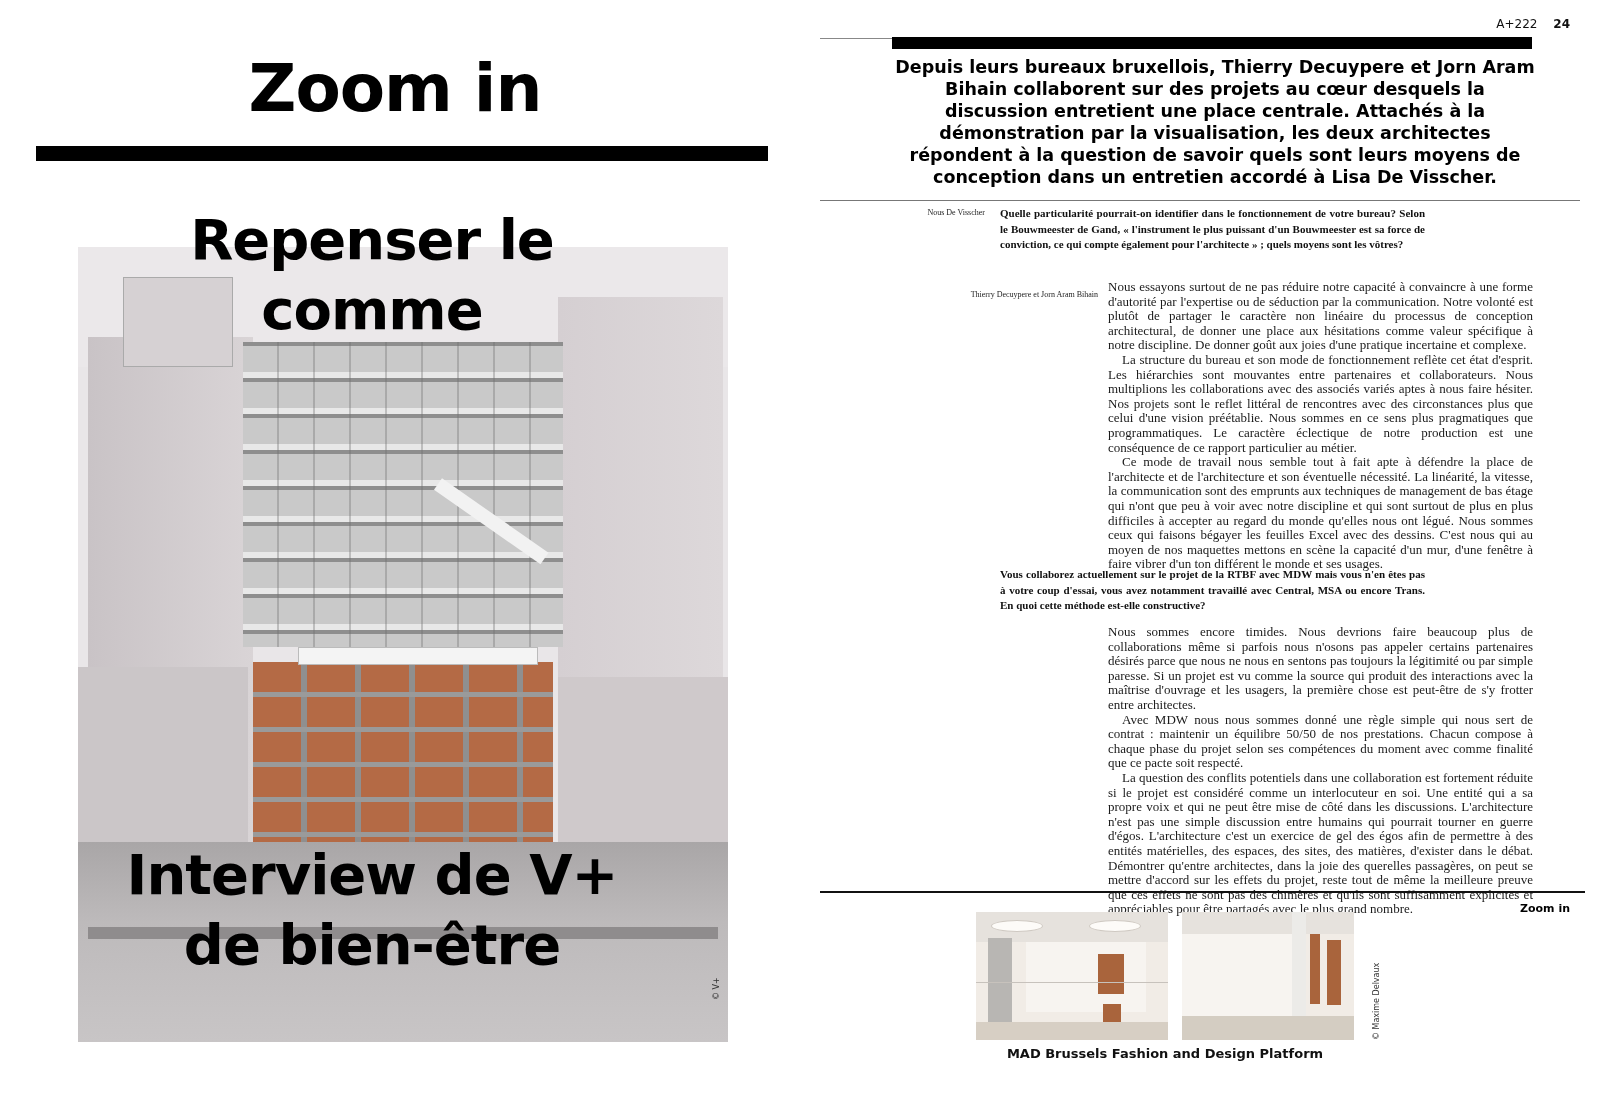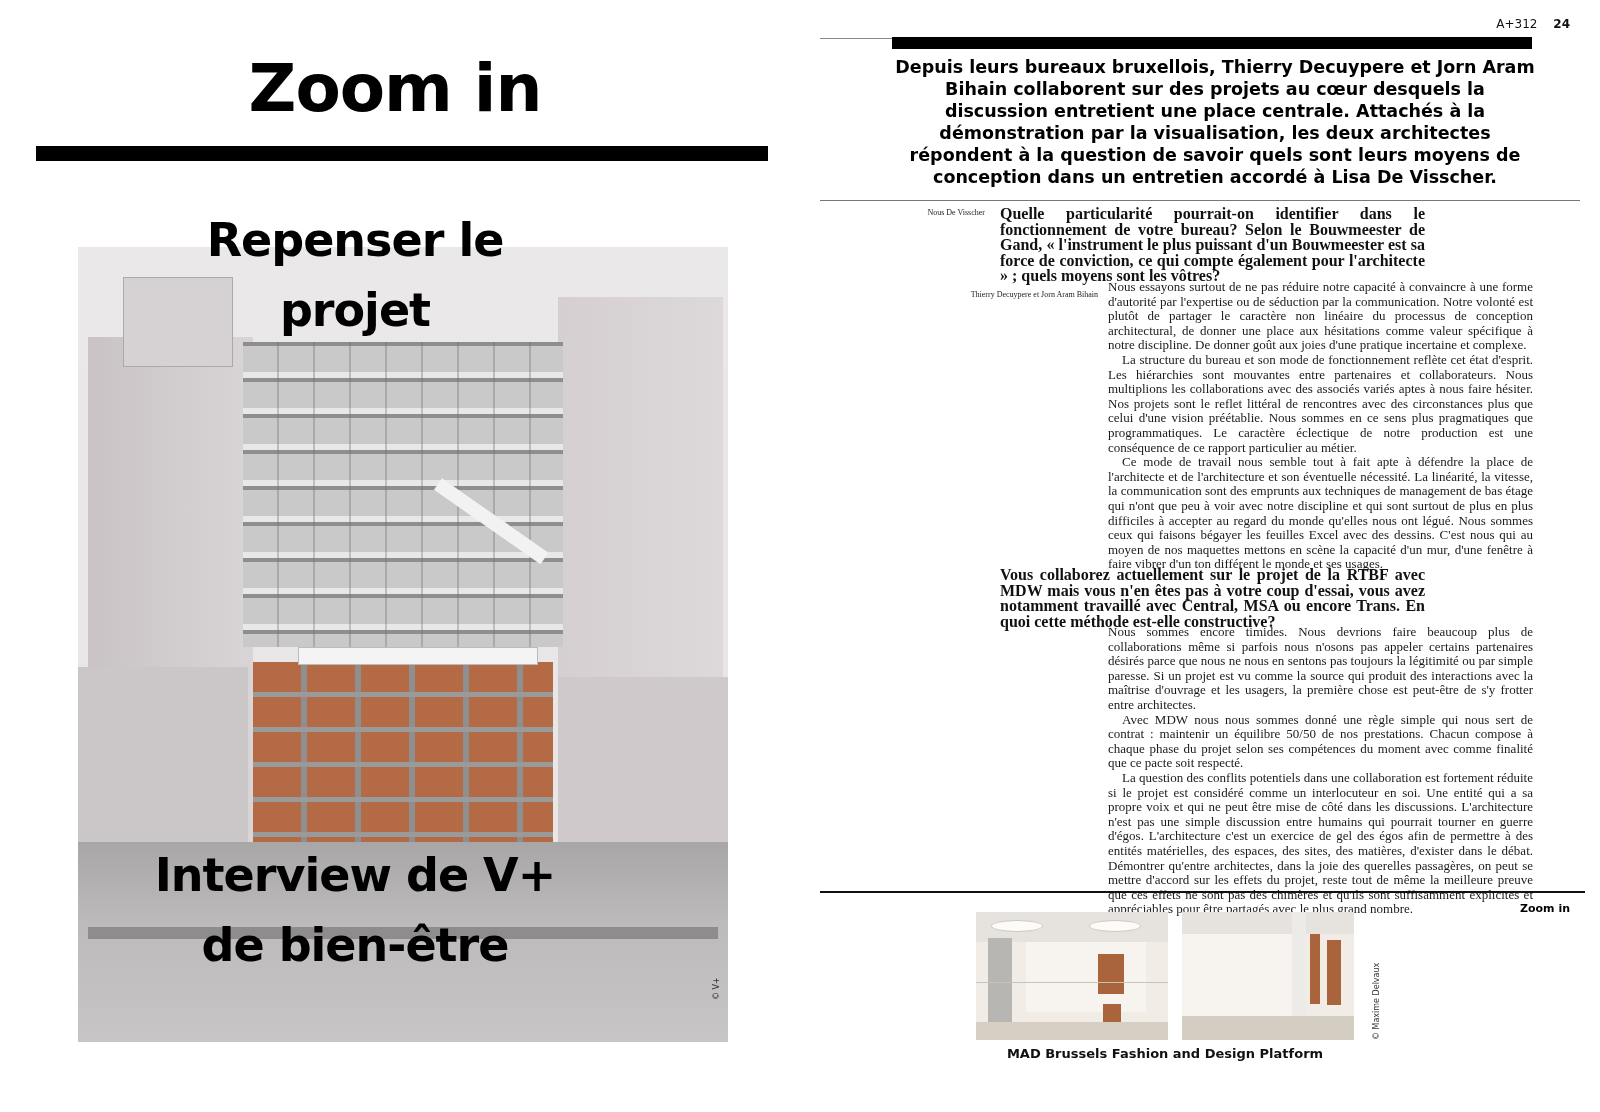--- a/index.html
+++ b/index.html
@@ -44,23 +44,23 @@
       #b46a45;
   }
   .core-lower-rows {
     position: absolute; left: 175px; top: 415px; width: 300px; height: 180px;
     background: repeating-linear-gradient(180deg, transparent 0 30px, #9a9a9a 30px 35px);
   }
   .ground { position: absolute; left: 0; top: 595px; width: 650px; height: 200px; background: linear-gradient(180deg,#a9a6a7,#bdbabb 40%,#c8c5c6); }
   .ground-slab { position: absolute; left: 10px; top: 680px; width: 630px; height: 12px; background: #8f8c8d; }
 
   .headline {
-    position: absolute; left: 0; width: 710px; text-align: center;
+    position: absolute; left: 17px; width: 710px; text-align: center;
     font-family: "DejaVu Sans", sans-serif; font-weight: 900; color: #000;
-    font-size: 46px; line-height: 70px; letter-spacing: -1px;
+    font-size: 56px; line-height: 70px; letter-spacing: -1px;
   }
   .headline-top { top: 205px; }
   .headline-bottom { top: 840px; }
 
   .photo-credit-left {
     position: absolute; left: 712px; top: 1000px; font-family: "DejaVu Sans", sans-serif;
     font-size: 8px; color: #333; transform: rotate(-90deg); transform-origin: left top; white-space: nowrap;
   }
 
   
@@ -72,21 +72,21 @@
   .thick-top-rule { position: absolute; left: 92px; top: 37px; width: 640px; height: 12px; background: #000; }
 
   .lede {
     position: absolute; left: 95px; top: 56px; width: 640px; text-align: center;
     font-family: "DejaVu Sans", sans-serif; font-weight: bold; font-size: 17.5px; line-height: 22px; color: #000;
   }
   .lede-rule { position: absolute; left: 20px; top: 200px; width: 760px; height: 1px; background: #777; }
 
   .speaker { position: absolute; font-size: 8px; color: #222; text-align: right; }
   .question {
-    position: absolute; font-weight: bold; font-size: 16px; line-height: 15.5px; color: #111; text-align: justify;
+    position: absolute; font-weight: bold; font-size: 11px; line-height: 15.5px; color: #111; text-align: justify;
   }
   .answer { position: absolute; font-size: 13px; line-height: 14.6px; color: #1a1a1a; text-align: justify; }
   .answer p { text-indent: 14px; }
   .answer p:first-child { text-indent: 0; }
 
   .bottom-rule { position: absolute; left: 20px; top: 891px; width: 765px; height: 2px; background: #111; }
   .zoom-tag { position: absolute; right: 30px; top: 902px; font-family: "DejaVu Sans", sans-serif; font-weight: bold; font-size: 11px; color: #000; }
 
   .thumb { position: absolute; top: 912px; height: 128px; overflow: hidden; background: #f1ece6; }
   .thumb-1 { left: 176px; width: 192px; }
@@ -124,33 +124,33 @@
     <div class="block-right-low"></div>
     <div class="core-lower"></div>
     <div class="core-lower-rows"></div>
     <div class="platform"></div>
     <div class="ground"></div>
     <div class="ground-slab"></div>
   </div>
 
   <div class="headline headline-top">
     <div>Repenser le</div>
-    <div>projet</div>
+    <div>comme</div>
   </div>
   <div class="headline headline-bottom">
     <div>Interview de V+</div>
     <div>de bien-être</div>
   </div>
 
   <div class="photo-credit-left">© V+</div>
 </div>
 
 <div class="right-page">
   <div class="folio">
-    <span class="mag">A+312</span>
+    <span class="mag">A+222</span>
     <span class="num">24</span>
   </div>
   <div class="thin-top-rule"></div>
   <div class="thick-top-rule"></div>
 
   <div class="lede">Depuis leurs bureaux bruxellois, Thierry Decuypere et Jorn Aram Bihain collaborent sur des projets au cœur desquels la discussion entretient une place centrale. Attachés à la démonstration par la visualisation, les deux architectes répondent à la question de savoir quels sont leurs moyens de conception dans un entretien accordé à Lisa De Visscher.</div>
   <div class="lede-rule"></div>
 
   <div class="speaker" style="left:80px; top:208px; width:105px;">Nous De Visscher</div>
   <div class="question" style="left:200px; top:206px; width:425px;">Quelle particularité pourrait-on identifier dans le fonctionnement de votre bureau? Selon le Bouwmeester de Gand, « l'instrument le plus puissant d'un Bouwmeester est sa force de conviction, ce qui compte également pour l'architecte » ; quels moyens sont les vôtres?</div>

